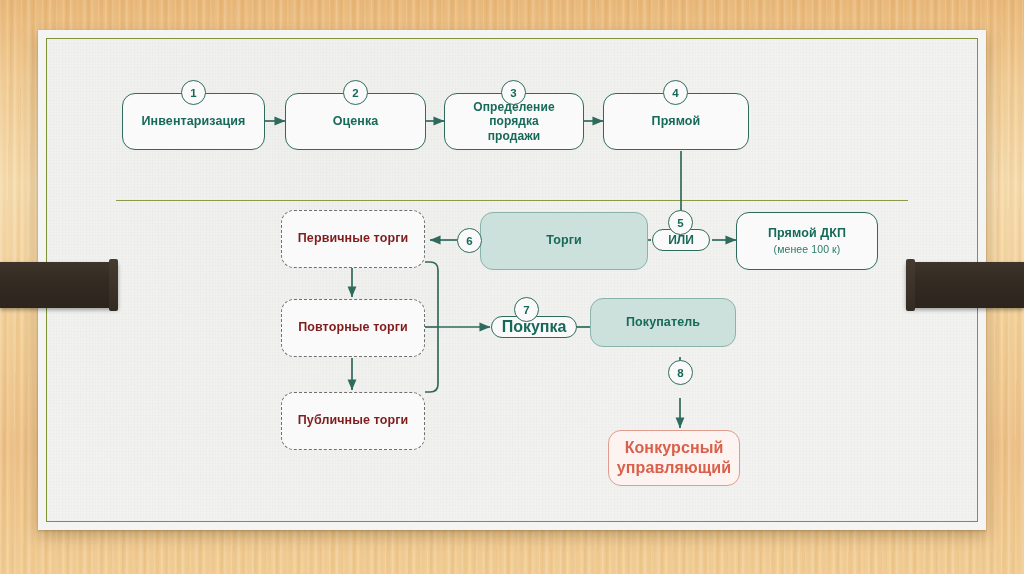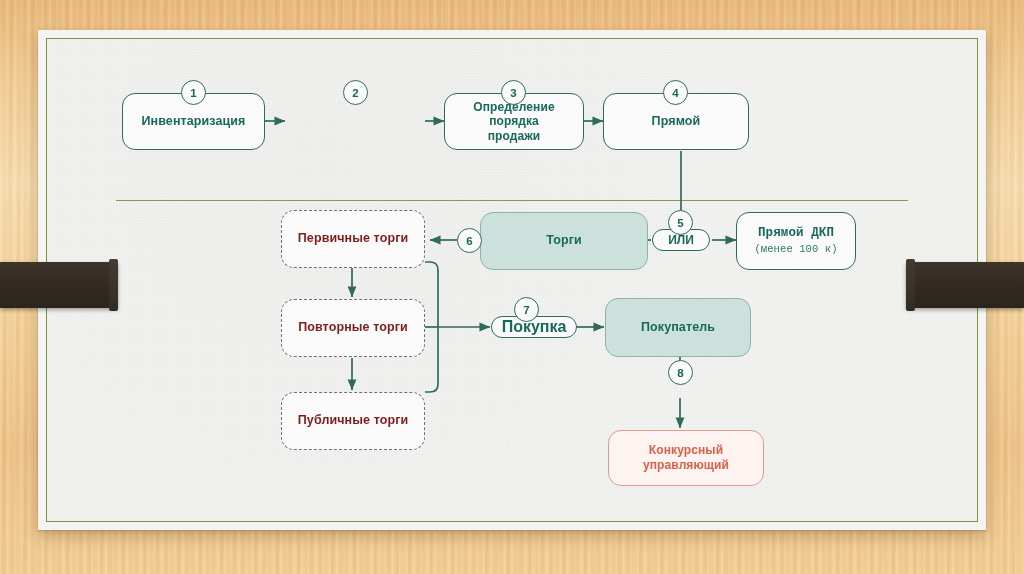--- a/index.html
+++ b/index.html
@@ -255,20 +255,23 @@
       </g>
     </svg>
 
     <div class="node node-solid" style="left:122px; top:93px; width:143px; height:57px; font-size:12.5px;">
       <span>Инвентаризация</span>
     </div>
     <div class="num" style="left:181px; top:80px;">
       <span>1</span>
     </div>
 
+    <div class="node node-solid" style="left:285px; top:93px; width:141px; height:57px; font-size:12.5px;">
+      <span>Оценка</span>
+    </div>
     <div class="num" style="left:343px; top:80px;">
       <span>2</span>
     </div>
 
     <div class="node node-solid" style="left:444px; top:93px; width:140px; height:57px; font-size:12px; padding:0 17px;">
       <span>Определение порядка продажи</span>
     </div>
     <div class="num" style="left:501px; top:80px;">
       <span>3</span>
     </div>
@@ -287,21 +290,21 @@
       <span>ИЛИ</span>
     </div>
 
     <div class="node node-fill" style="left:480px; top:212px; width:168px; height:58px; font-size:12.5px;">
       <span>Торги</span>
     </div>
     <div class="num" style="left:457px; top:228px;">
       <span>6</span>
     </div>
 
-    <div class="node node-solid" style="left:736px; top:212px; width:120px; height:58px; font-size:12.5px;font-family:Liberation Mono, monospace;">
+    <div class="node node-solid" style="left:736px; top:212px; width:142px; height:58px; font-size:12.5px;">
       <span>Прямой ДКП</span>
       <span class="sub">(менее 100 к)</span>
     </div>
 
     <div class="node node-dashed" style="left:281px; top:210px; width:144px; height:58px; font-size:12.5px;">
       <span>Первичные торги</span>
     </div>
     <div class="node node-dashed" style="left:281px; top:392px; width:144px; height:58px; font-size:12.5px;">
       <span>Публичные торги</span>
     </div>
@@ -309,29 +312,29 @@
       <span>Повторные торги</span>
     </div>
 
     <div class="num" style="left:514px; top:297px;">
       <span>7</span>
     </div>
     <div class="pill" style="left:491px; top:316px; width:86px; height:22px; font-size:16px;">
       <span>Покупка</span>
     </div>
 
-    <div class="node node-fill" style="left:605px; top:298px; width:146px; height:59px; font-size:12.5px;">
+    <div class="node node-fill" style="left:590px; top:298px; width:146px; height:49px; font-size:12.5px;">
       <span>Покупатель</span>
     </div>
 
     <div class="num" style="left:668px; top:360px;">
       <span>8</span>
     </div>
 
-    <div class="node node-danger" style="left:608px; top:430px; width:156px; height:56px; font-size:12px;">
+    <div class="node node-danger" style="left:608px; top:430px; width:132px; height:56px; font-size:16px;">
       <span>Конкурсный</span>
       <span>управляющий</span>
     </div>
 
   </div>
 
   <div class="clamp clamp-left">
     <div class="clamp-cap"></div>
   </div>
   <div class="clamp clamp-right">

